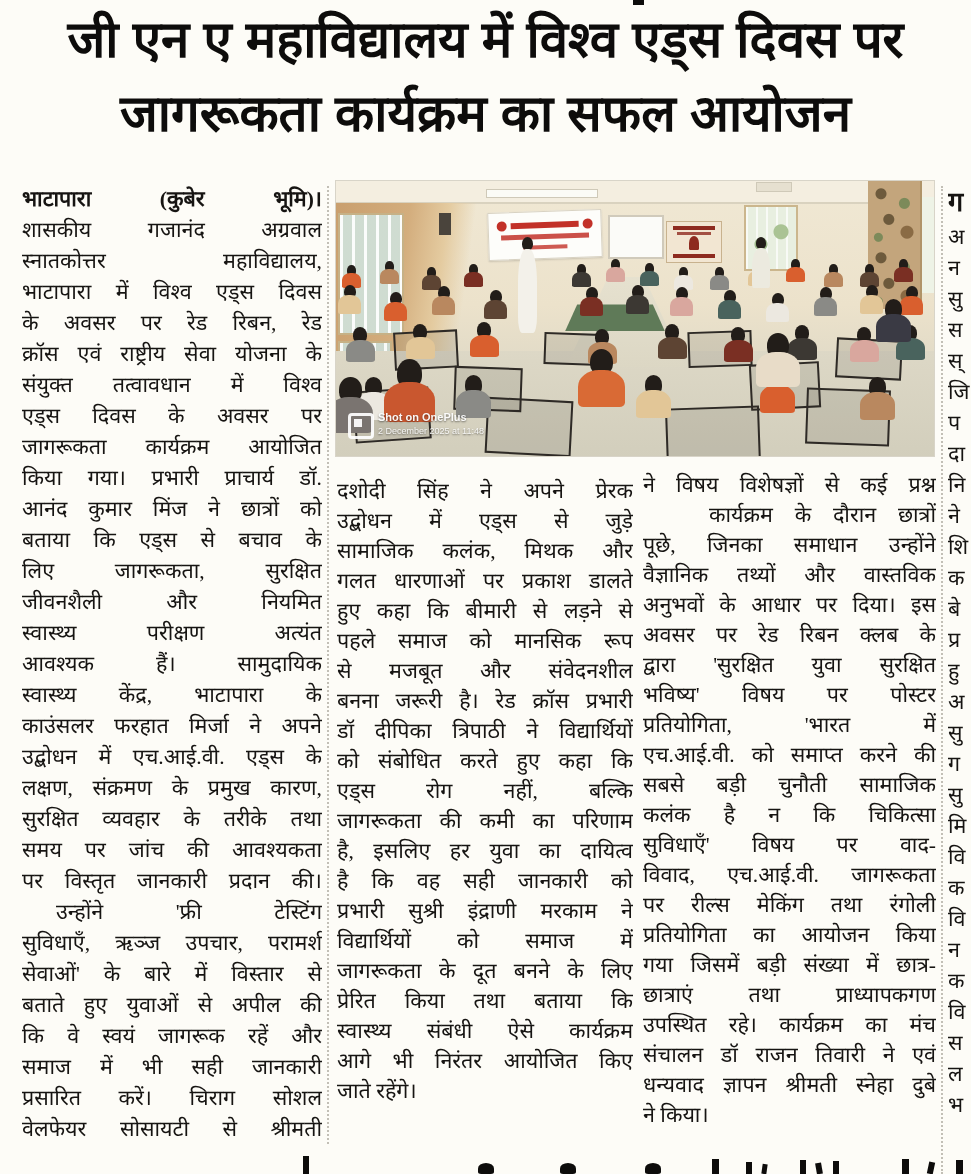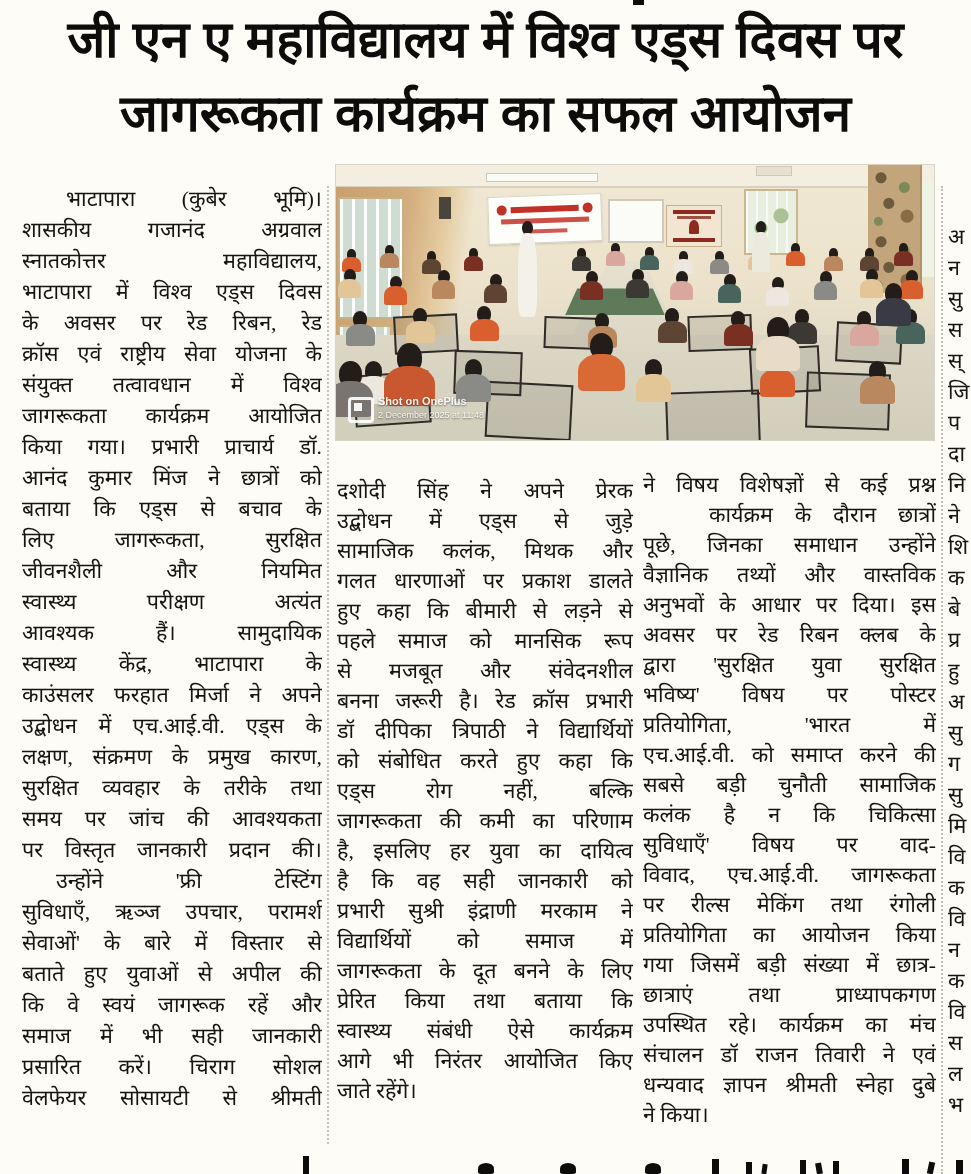--- a/index.html
+++ b/index.html
@@ -24,33 +24,33 @@
   .col{position:absolute;font-size:21.5px;}
   .col .line{
     height:31px;line-height:31px;overflow:hidden;
     text-align:justify;text-align-last:justify;
     white-space:normal;
   }
   #col1{left:22px;top:184px;width:300px;}
   #col2{left:337px;top:470px;width:296px;margin-top:6px;}
   #col2 .line,#col3 .line{height:30px;line-height:30px;}
   #col3{left:643px;top:470px;width:293px;}
-  .col .line.b{font-weight:normal;margin-left:44px;}
+  .col .line.b{font-weight:bold;}
   .col .line.ind{padding-left:34px;}
   #col3 .line.ind{padding-left:66px;}
   .col .line.fl{text-align:left;text-align-last:left;}
   
   #col4{left:948px;top:182px;width:70px;overflow:visible;}
   #col4 .line{text-align:left;text-align-last:left;}
   #col4 .line.b{font-size:27px;height:40px;line-height:40px;font-family:"Liberation Sans","DejaVu Sans",sans-serif;}
   
   .vrule{position:absolute;width:0;border-left:2px dotted #c2bfb6;}
   
   .photo{
-    position:absolute;left:335px;top:164px;width:600px;height:277px;
+    position:absolute;left:335px;top:180px;width:600px;height:277px;
     background:linear-gradient(#f0e8d4 0%,#ece2cb 45%,#dfd9c6 70%,#d7d2bf 100%);
     overflow:hidden;border:1px solid #d8d4c8;box-sizing:border-box;
   }
   .photo *{position:absolute;}
   .ph-ceiling{left:0;top:0;width:600px;height:22px;background:#f4eee0;}
   .ph-ceilline{left:0;top:21px;width:600px;height:2px;background:#d9d2bf;}
   .ph-tube{left:150px;top:8px;width:110px;height:7px;background:#fbfbf6;border:1px solid #cfc9b8;}
   .ph-ac{left:420px;top:1px;width:34px;height:8px;background:#e6e0d0;border:1px solid #cfc9b8;}
   .ph-leftwall{left:0;top:22px;width:160px;height:255px;
     background:linear-gradient(98deg,#c99f6e 0%,#d3ad7d 38%,#e4cba0 58%,rgba(228,203,160,0) 72%);}
@@ -250,20 +250,21 @@
   </div>
 
   <div id="col1" class="col">
       <div class="line b">भाटापारा (कुबेर भूमि)।</div>
       <div class="line">शासकीय गजानंद अग्रवाल</div>
       <div class="line">स्नातकोत्तर महाविद्यालय,</div>
       <div class="line">भाटापारा में विश्व एड्स दिवस</div>
       <div class="line">के अवसर पर रेड रिबन, रेड</div>
       <div class="line">क्रॉस एवं राष्ट्रीय सेवा योजना के</div>
       <div class="line">संयुक्त तत्वावधान में विश्व</div>
+      <div class="line">एड्स दिवस के अवसर पर</div>
       <div class="line">जागरूकता कार्यक्रम आयोजित</div>
       <div class="line">किया गया। प्रभारी प्राचार्य डॉ.</div>
       <div class="line">आनंद कुमार मिंज ने छात्रों को</div>
       <div class="line">बताया कि एड्स से बचाव के</div>
       <div class="line">लिए जागरूकता, सुरक्षित</div>
       <div class="line">जीवनशैली और नियमित</div>
       <div class="line">स्वास्थ्य परीक्षण अत्यंत</div>
       <div class="line">आवश्यक हैं। सामुदायिक</div>
       <div class="line">स्वास्थ्य केंद्र, भाटापारा के</div>
       <div class="line">काउंसलर फरहात मिर्जा ने अपने</div>

